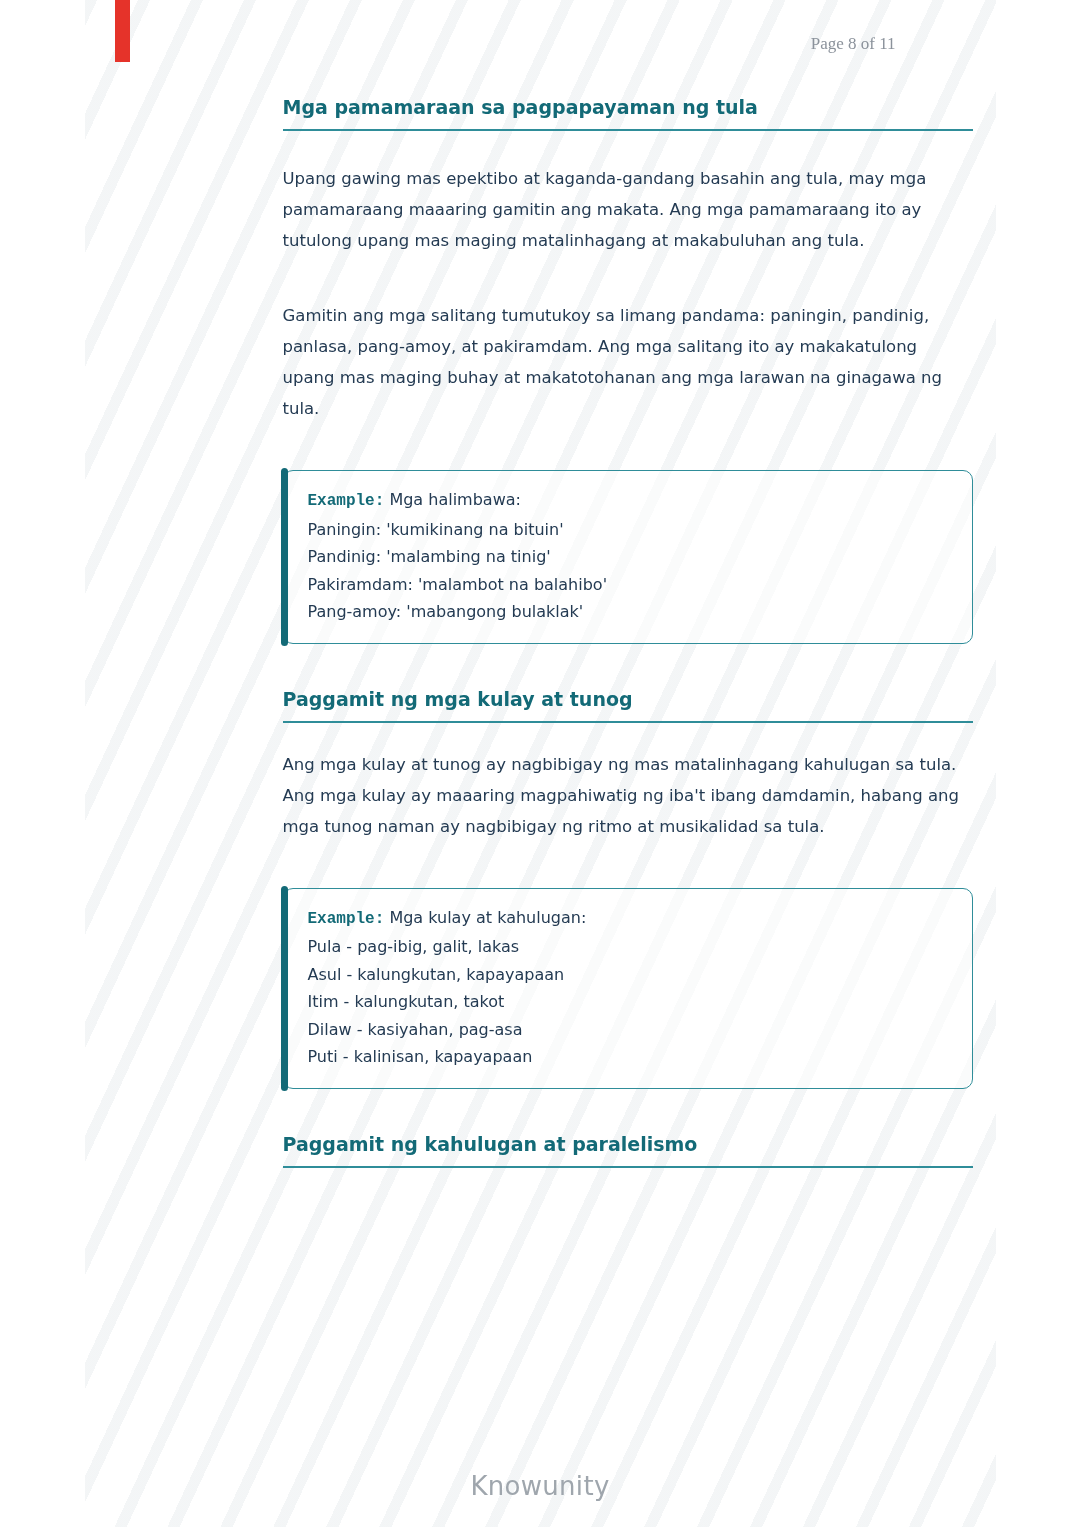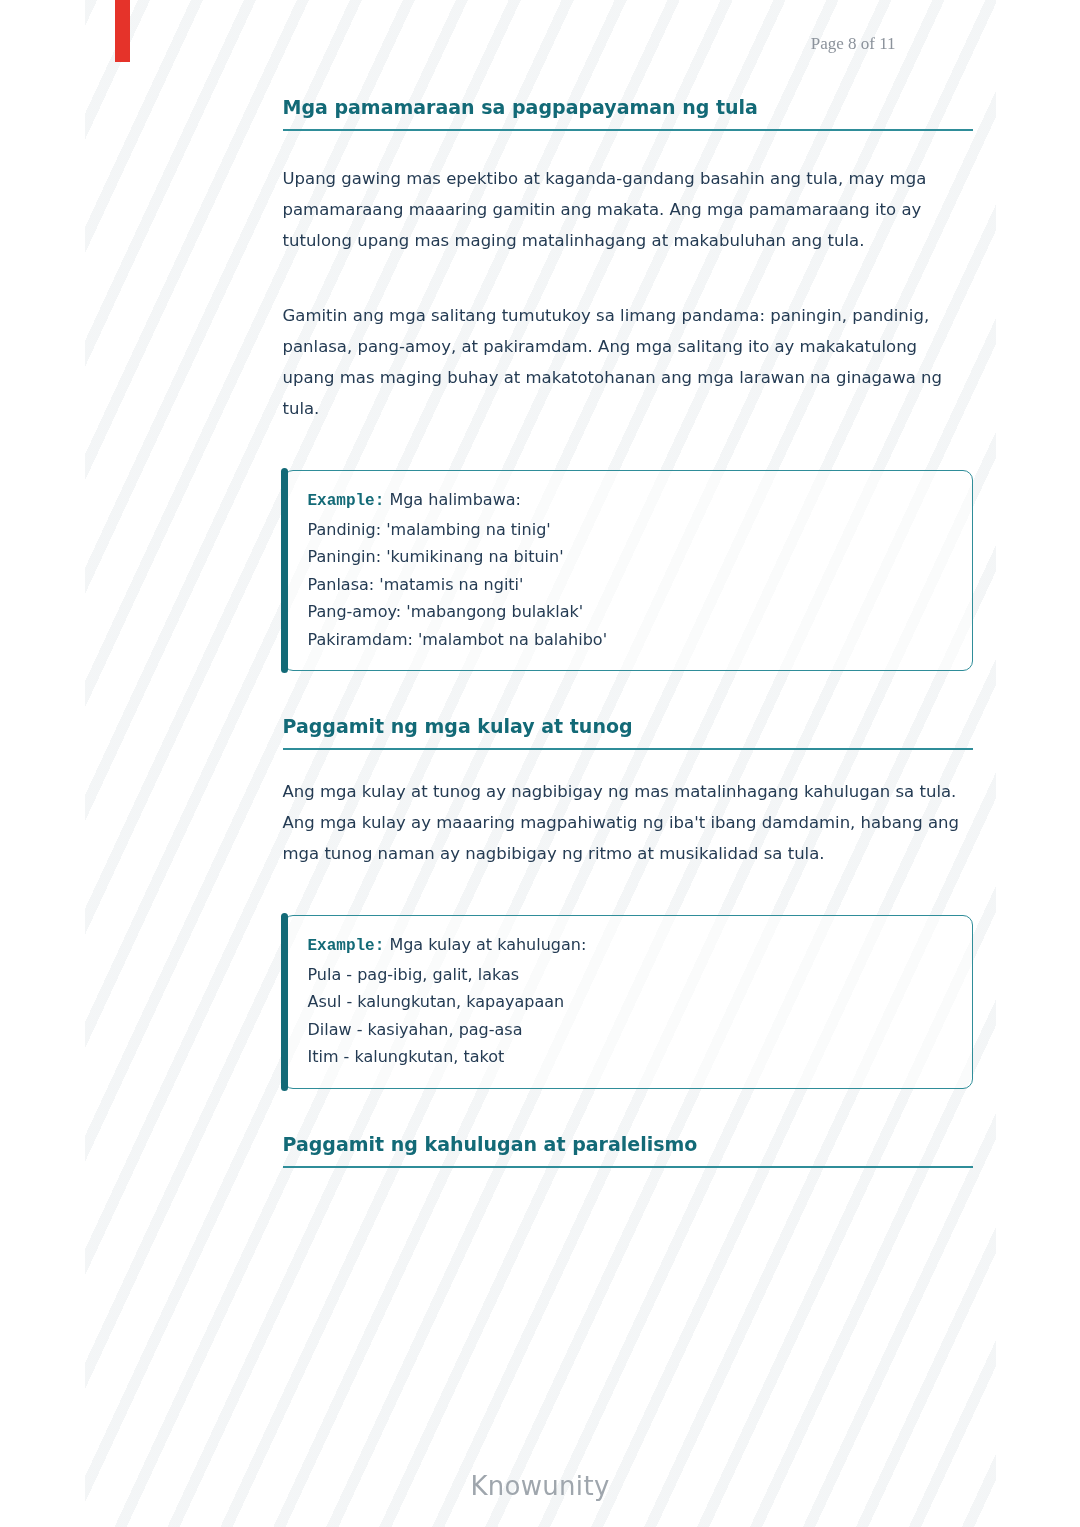--- a/index.html
+++ b/index.html
@@ -122,41 +122,41 @@
     </div>
 
     <div class="section">
       <div class="paragraph">Gamitin ang mga salitang tumutukoy sa limang pandama: paningin, pandinig, panlasa, pang-amoy, at pakiramdam. Ang mga salitang ito ay makakatulong upang mas maging buhay at makatotohanan ang mga larawan na ginagawa ng tula.</div>
       <div class="example-box">
         <div class="example-bar"></div>
         <div>
           <span class="example-label">Example:</span>
           <span>Mga halimbawa:</span>
         </div>
+        <div>Paningin: 'kumikinang na bituin'</div>
         <div>Pandinig: 'malambing na tinig'</div>
-        <div>Paningin: 'kumikinang na bituin'</div>
-        <div>Panlasa: 'matamis na ngiti'</div>
+        <div>Pakiramdam: 'malambot na balahibo'</div>
         <div>Pang-amoy: 'mabangong bulaklak'</div>
-        <div>Pakiramdam: 'malambot na balahibo'</div>
       </div>
     </div>
 
     <div class="section">
       <div class="section-heading">Paggamit ng mga kulay at tunog</div>
       <div class="paragraph">Ang mga kulay at tunog ay nagbibigay ng mas matalinhagang kahulugan sa tula. Ang mga kulay ay maaaring magpahiwatig ng iba't ibang damdamin, habang ang mga tunog naman ay nagbibigay ng ritmo at musikalidad sa tula.</div>
       <div class="example-box">
         <div class="example-bar"></div>
         <div>
           <span class="example-label">Example:</span>
           <span>Mga kulay at kahulugan:</span>
         </div>
         <div>Pula - pag-ibig, galit, lakas</div>
         <div>Asul - kalungkutan, kapayapaan</div>
+        <div>Itim - kalungkutan, takot</div>
         <div>Dilaw - kasiyahan, pag-asa</div>
-        <div>Itim - kalungkutan, takot</div>
+        <div>Puti - kalinisan, kapayapaan</div>
       </div>
     </div>
 
     <div class="section">
       <div class="section-heading">Paggamit ng kahulugan at paralelismo</div>
     </div>
 
   </div>
 
   <div class="footer">Knowunity</div>

